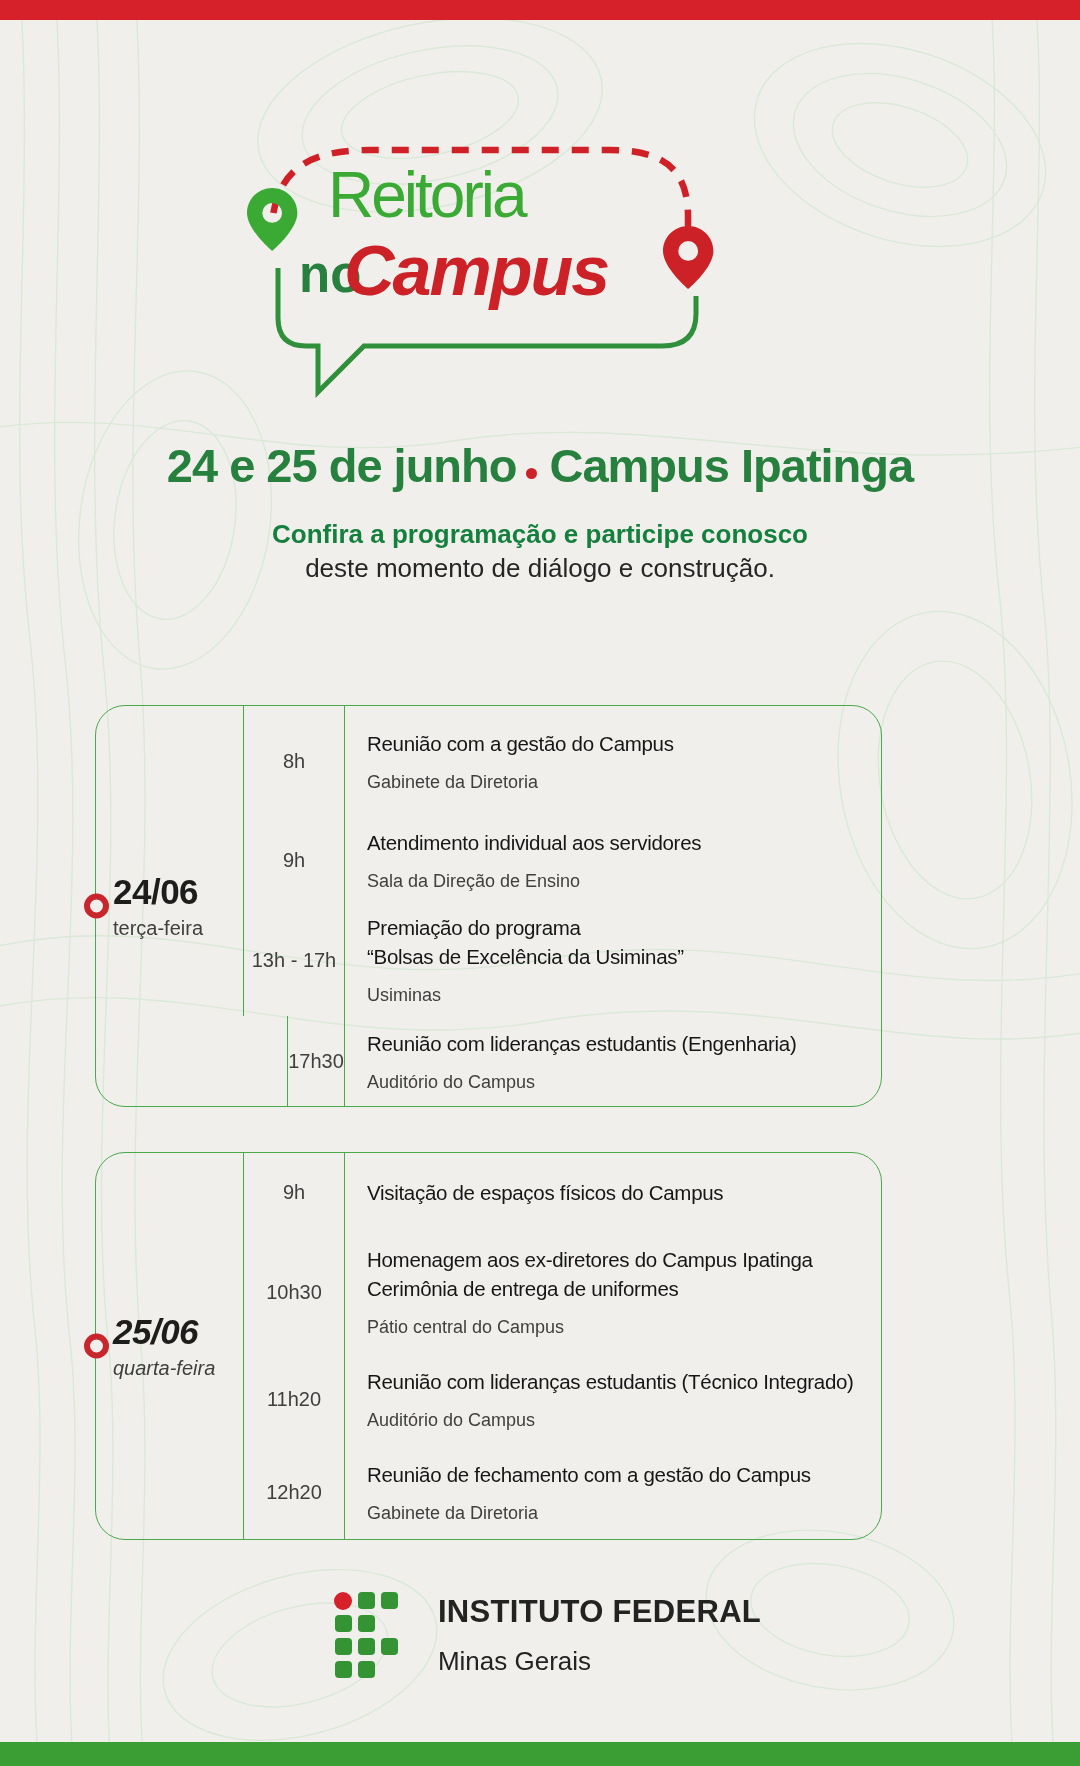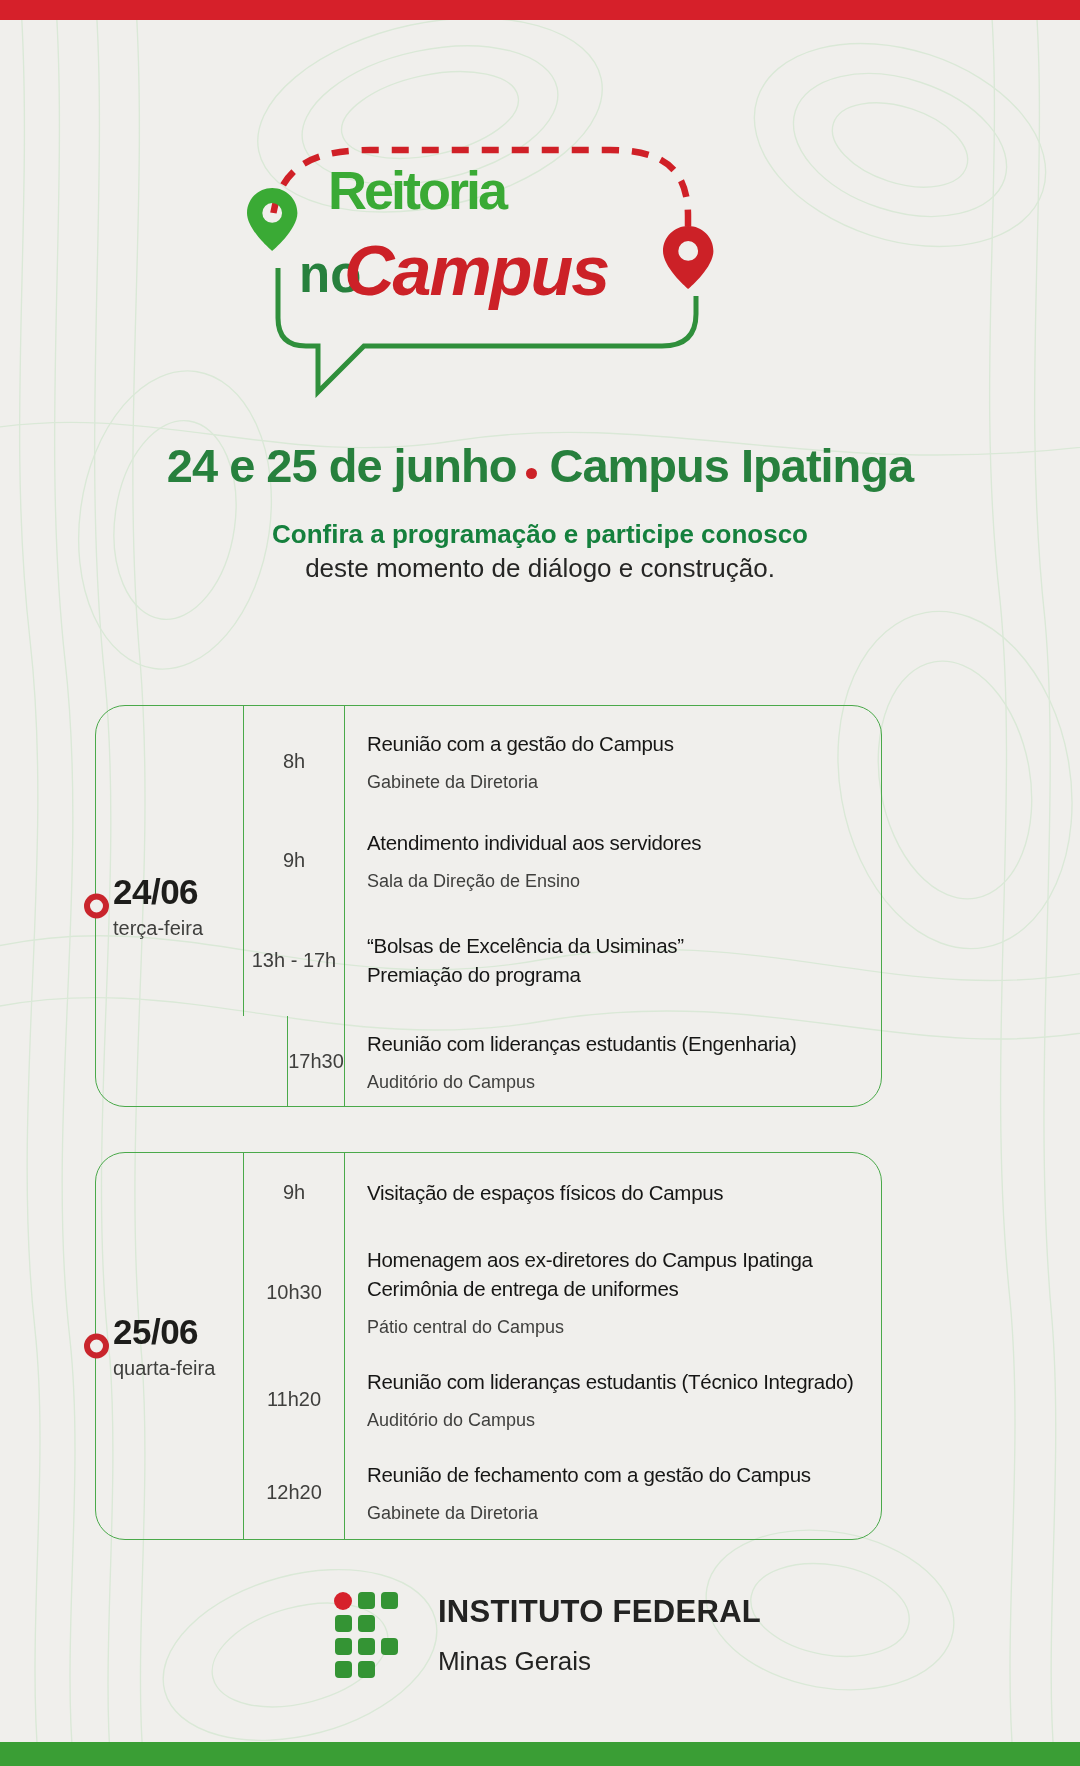--- a/index.html
+++ b/index.html
@@ -16,21 +16,21 @@
     color:var(--text-dark);
   }
   
   #contour-texture{position:absolute;inset:0;z-index:0;}
   
   .top-bar{position:absolute;left:0;top:0;width:100%;height:20px;background:#d6202a;z-index:3;}
   .bottom-bar{position:absolute;left:0;bottom:0;width:100%;height:24px;background:#3a9e35;z-index:3;}
   
   #logo-art{position:absolute;left:0;top:0;width:1080px;height:500px;z-index:1;pointer-events:none;}
   .logo-text{position:absolute;z-index:2;line-height:1;white-space:nowrap;}
-  .logo-reitoria{left:328px;top:163px;font-size:54px;font-weight:bold;letter-spacing:-3px;color:var(--green);}
+  .logo-reitoria{left:328px;top:163px;font-size:64px;font-weight:normal;letter-spacing:-3px;color:var(--green);}
   .logo-no{left:299px;top:249px;font-size:51px;font-weight:bold;color:var(--dark-green);}
   .logo-campus{left:344px;top:236px;font-size:70px;font-weight:bold;font-style:italic;letter-spacing:-2px;color:var(--red);}
   
   .heading{position:absolute;left:0;top:438px;width:100%;text-align:center;z-index:2;
     font-size:47px;font-weight:bold;letter-spacing:-1px;color:var(--dark-green);white-space:nowrap;}
   .heading .dot{display:inline-block;width:11px;height:11px;border-radius:50%;
     background:var(--red);margin:0 13px 3px 9px;}
   .subtitle{position:absolute;left:0;top:517px;width:100%;text-align:center;z-index:2;
     font-size:26px;line-height:34px;color:#262625;}
   .subtitle .bold{font-weight:bold;color:#15803d;}
@@ -136,32 +136,33 @@
         <div class="event-title">Reunião com a gestão do Campus</div>
         <div class="event-location">Gabinete da Diretoria</div>
       </div>
       <div class="time-cell row2" style="grid-row: 2;">9h</div>
       <div class="desc-cell row2" style="grid-row: 2;">
         <div class="event-title">Atendimento individual aos servidores</div>
         <div class="event-location">Sala da Direção de Ensino</div>
       </div>
       <div class="time-cell row3" style="grid-row: 3;">13h - 17h</div>
       <div class="desc-cell row3" style="grid-row: 3;">
+        <div class="event-title">Premiação do programa</div>
         <div class="event-title">“Bolsas de Excelência da Usiminas”</div>
-        <div class="event-title">Premiação do programa</div>
+        <div class="event-location">Usiminas</div>
       </div>
       <div class="time-cell row4" style="grid-row: 4; margin-left: 44px;">17h30</div>
       <div class="desc-cell row4" style="grid-row: 4;">
         <div class="event-title">Reunião com lideranças estudantis (Engenharia)</div>
         <div class="event-location">Auditório do Campus</div>
       </div>
     </div>
     <div class="schedule" style="top: 1152px; grid-template-rows: 78px 122px 93px 93px;">
       <span class="ring-marker"></span>
-      <div class="day-cell" style="grid-row: 1 / span 4;">
+      <div class="day-cell" style="grid-row: 1 / span 4; font-style: italic;">
         <div class="day-date">25/06</div>
         <div class="day-weekday">quarta-feira</div>
       </div>
       <div class="time-cell row1" style="grid-row: 1;">9h</div>
       <div class="desc-cell row1" style="grid-row: 1;">
         <div class="event-title">Visitação de espaços físicos do Campus</div>
       </div>
       <div class="time-cell row2" style="grid-row: 2;">10h30</div>
       <div class="desc-cell row2" style="grid-row: 2;">
         <div class="event-title">Homenagem aos ex-diretores do Campus Ipatinga</div>

